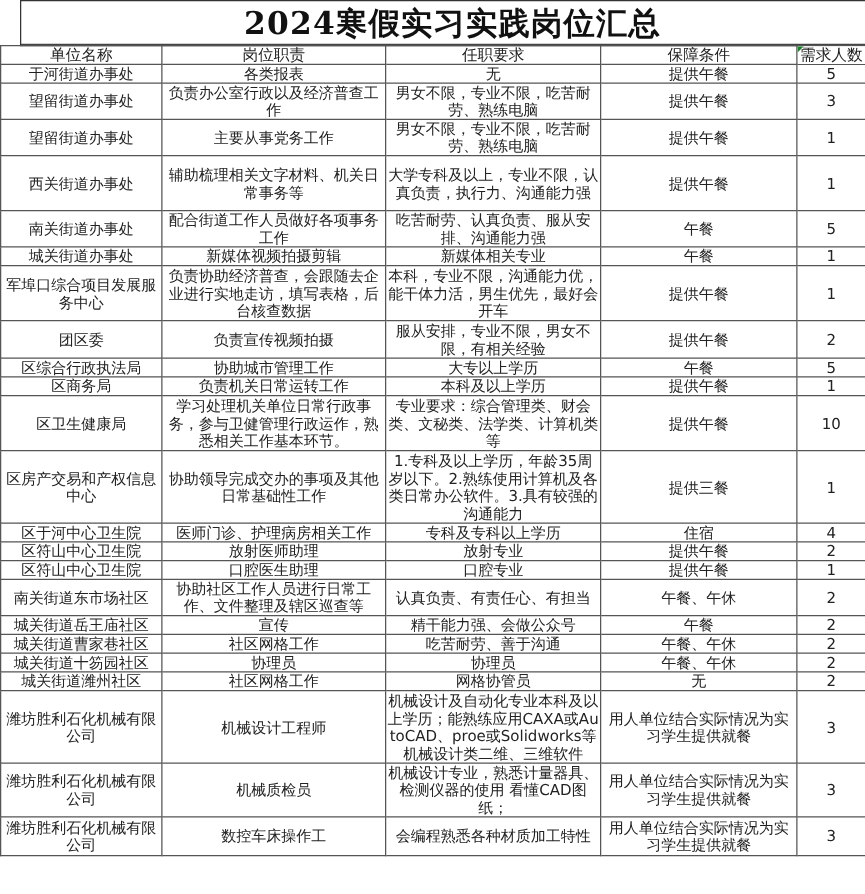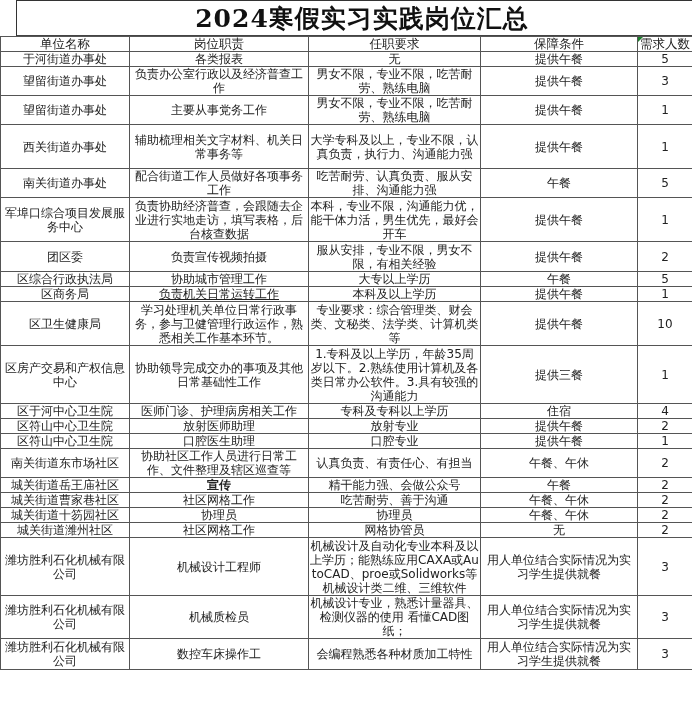--- a/index.html
+++ b/index.html
@@ -65,20 +65,27 @@
           <td style="height: 43px;">提供午餐</td>
           <td class="num" style="height: 43px;">1</td>
         </tr>
         <tr style="height: 29px;">
           <td style="height: 28px;">南关街道办事处</td>
           <td style="height: 28px;">配合街道工作人员做好各项事务工作</td>
           <td style="height: 28px;">吃苦耐劳、认真负责、服从安排、沟通能力强</td>
           <td style="height: 28px;">午餐</td>
           <td class="num" style="height: 28px;">5</td>
         </tr>
+        <tr style="height: 14px;">
+          <td style="height: 13px;">城关街道办事处</td>
+          <td style="height: 13px;">新媒体视频拍摄剪辑</td>
+          <td style="height: 13px;">新媒体相关专业</td>
+          <td style="height: 13px;">午餐</td>
+          <td class="num" style="height: 13px;">1</td>
+        </tr>
         <tr style="height: 44px;">
           <td style="height: 43px;">军埠口综合项目发展服务中心</td>
           <td style="height: 43px;">负责协助经济普查，会跟随去企业进行实地走访，填写表格，后台核查数据</td>
           <td style="height: 43px;">本科，专业不限，沟通能力优，能干体力活，男生优先，最好会开车</td>
           <td style="height: 43px;">提供午餐</td>
           <td class="num" style="height: 43px;">1</td>
         </tr>
         <tr style="height: 30px;">
           <td style="height: 29px;">团区委</td>
           <td style="height: 29px;">负责宣传视频拍摄</td>
@@ -88,21 +95,21 @@
         </tr>
         <tr style="height: 14px;">
           <td style="height: 13px;">区综合行政执法局</td>
           <td style="height: 13px;">协助城市管理工作</td>
           <td style="height: 13px;">大专以上学历</td>
           <td style="height: 13px;">午餐</td>
           <td class="num" style="height: 13px;">5</td>
         </tr>
         <tr style="height: 14px;">
           <td style="height: 13px;">区商务局</td>
-          <td style="height: 13px; text-decoration: underline;">负责机关日常运转工作</td>
+          <td style="height: 13px;">负责机关日常运转工作</td>
           <td style="height: 13px;">本科及以上学历</td>
           <td style="height: 13px;">提供午餐</td>
           <td class="num" style="height: 13px;">1</td>
         </tr>
         <tr style="height: 44px;">
           <td style="height: 43px;">区卫生健康局</td>
           <td style="height: 43px;">学习处理机关单位日常行政事务，参与卫健管理行政运作，熟悉相关工作基本环节。</td>
           <td style="height: 43px;">专业要求：综合管理类、财会类、文秘类、法学类、计算机类等</td>
           <td style="height: 43px;">提供午餐</td>
           <td class="num" style="height: 43px;">10</td>
@@ -137,21 +144,21 @@
         </tr>
         <tr style="height: 28px;">
           <td style="height: 27px;">南关街道东市场社区</td>
           <td style="height: 27px;">协助社区工作人员进行日常工作、文件整理及辖区巡查等</td>
           <td style="height: 27px;">认真负责、有责任心、有担当</td>
           <td style="height: 27px;">午餐、午休</td>
           <td class="num" style="height: 27px;">2</td>
         </tr>
         <tr style="height: 14px;">
           <td style="height: 13px;">城关街道岳王庙社区</td>
-          <td style="height: 13px; font-weight: bold;">宣传</td>
+          <td style="height: 13px;">宣传</td>
           <td style="height: 13px;">精干能力强、会做公众号</td>
           <td style="height: 13px;">午餐</td>
           <td class="num" style="height: 13px;">2</td>
         </tr>
         <tr style="height: 14px;">
           <td style="height: 13px;">城关街道曹家巷社区</td>
           <td style="height: 13px;">社区网格工作</td>
           <td style="height: 13px;">吃苦耐劳、善于沟通</td>
           <td style="height: 13px;">午餐、午休</td>
           <td class="num" style="height: 13px;">2</td>

